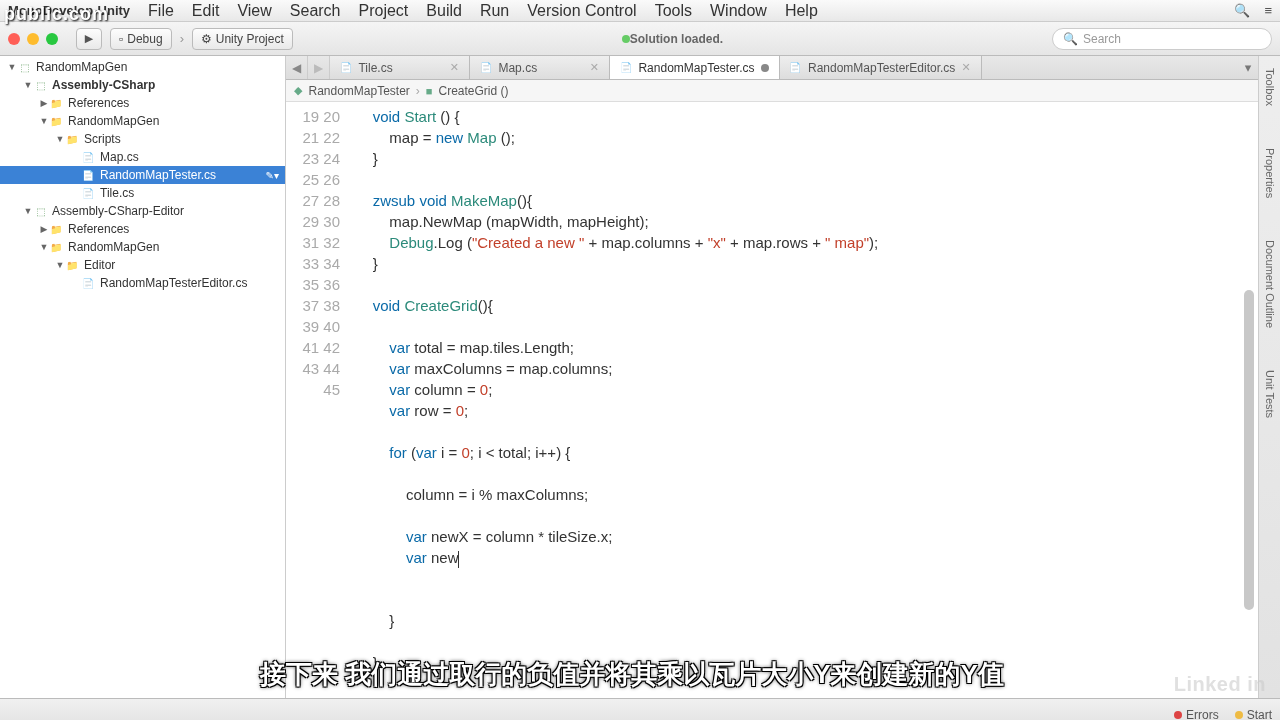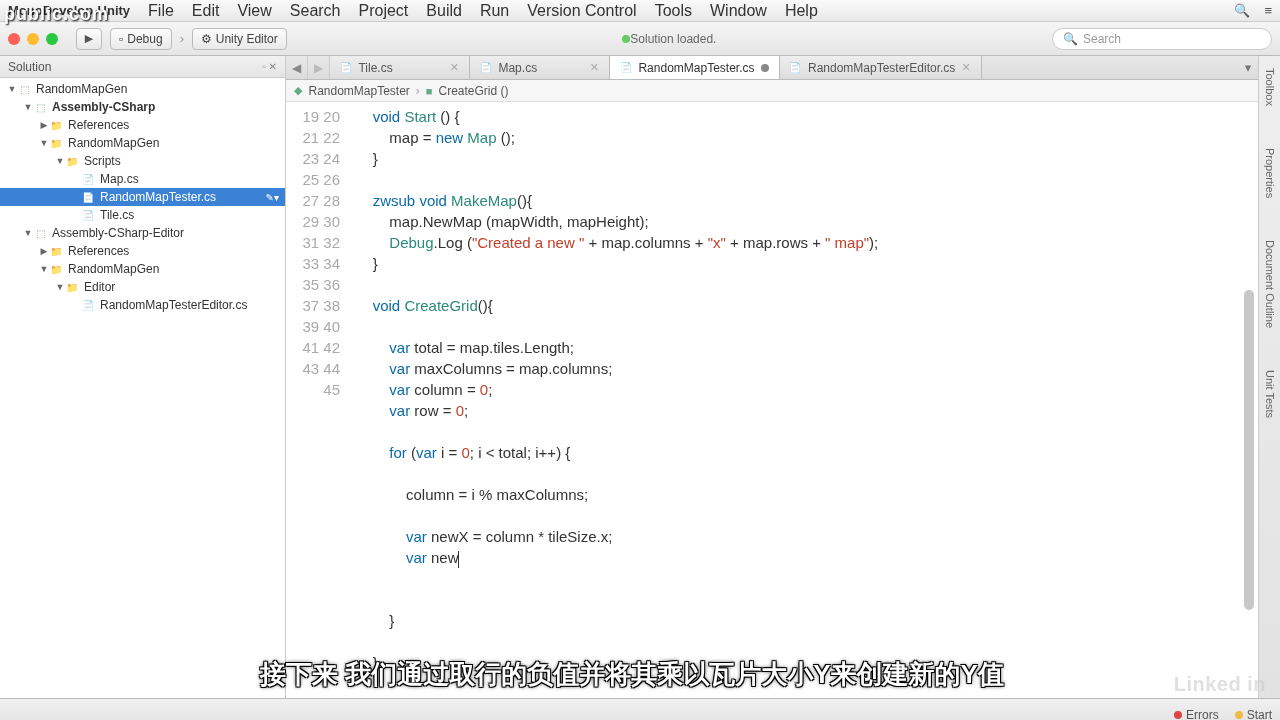--- a/index.html
+++ b/index.html
@@ -9,21 +9,21 @@
     .menubar .title { font-weight:bold; }
     .menubar .item { font-size:16px; }
     .menubar .right { margin-left:auto; display:flex; gap:14px; color:#555;}
     .toolbar { height: 34px; background: linear-gradient(#f5f5f5,#e5e5e5); display:flex; align-items:center; padding:0 8px; gap:8px; border-bottom:1px solid #bbb;}
     .traffic { display:flex; gap:7px; margin-right:10px;}
     .dot { width:12px; height:12px; border-radius:50%; }
     .dot.r{background:#ff5f57;} .dot.y{background:#febc2e;} .dot.g{background:#28c840;}
     .tbtn { width:26px; height:22px; border:1px solid #bbb; background:linear-gradient(#fdfdfd,#e9e9e9); border-radius:4px; display:flex; align-items:center; justify-content:center; font-size:11px; color:#555;}
     .combo { height:22px; border:1px solid #bbb; background:linear-gradient(#fdfdfd,#e9e9e9); border-radius:4px; display:flex; align-items:center; padding:0 8px; font-size:12px; color:#444; gap:4px;}
     .status-area { flex:1; display:flex; justify-content:center;}
-    .status { display:flex; align-items:center; color:#666; font-size:12px;}
+    .status { display:flex; align-items:center; color:#666; font-size:12px;font-weight:bold;}
     .status .dotg { width:8px; height:8px; border-radius:50%; background:#6c6;}
     .search { width:220px; height:22px; border:1px solid #ccc; border-radius:11px; background:#fff; display:flex; align-items:center; padding:0 10px; color:#999; font-size:12px; gap:5px;}
     .main { display:flex; height: calc(720px - 22px - 34px - 22px); }
     .sidebar { width: 286px; background:#fff; border-right:1px solid #ccc; display:flex; flex-direction:column;}
     .panel-hdr { height:22px; background:linear-gradient(#f2f2f2,#e4e4e4); border-bottom:1px solid #ccc; display:flex; align-items:center; padding:0 8px; font-size:12px; color:#555; justify-content:space-between;}
     .tree { padding: 2px 0; font-size:12px; }
     .treerow { display:flex; align-items:center; height:18px; padding-right:6px;}
     .treerow.sel { background:#3b82d6; color:#fff;}
     .tw { display:inline-block; width:12px; text-align:center; font-size:9px; color:#666;}
     .treerow.sel .tw{ color:#fff;}
@@ -72,39 +72,35 @@
 
 <div class="toolbar">
   <div class="traffic">
     <div class="dot r"></div>
     <div class="dot y"></div>
     <div class="dot g"></div>
   </div>
   <div class="tbtn">▶</div>
   <div class="combo">▫ <span>Debug</span></div>
   <span style="color:#999">›</span>
-  <div class="combo">⚙ <span>Unity Editor</span></div>
+  <div class="combo">⚙ <span>Unity Project</span></div>
   <div class="status-area">
     <div class="status">
         <span class="dotg"></span>
         <span>Solution loaded.</span>
       </div>
   </div>
   <div class="search">
       <span>🔍</span>
       <span>Search</span>
     </div>
 </div>
 
 <div class="main">
   <div class="sidebar">
-    <div class="panel-hdr">
-      <span>Solution</span>
-      <span style="font-size:10px;color:#888">▫ ✕</span>
-    </div>
     <div class="tree" id="sol-tree">
         <div class="treerow" style="padding-left: 6px;">
           <span class="tw">▼</span>
           <span class="ficon proj">⬚</span>
           <span>RandomMapGen</span>
         </div>
         <div class="treerow" style="padding-left: 22px;">
           <span class="tw">▼</span>
           <span class="ficon proj">⬚</span>
           <span style="font-weight: bold;">Assembly-CSharp</span>

